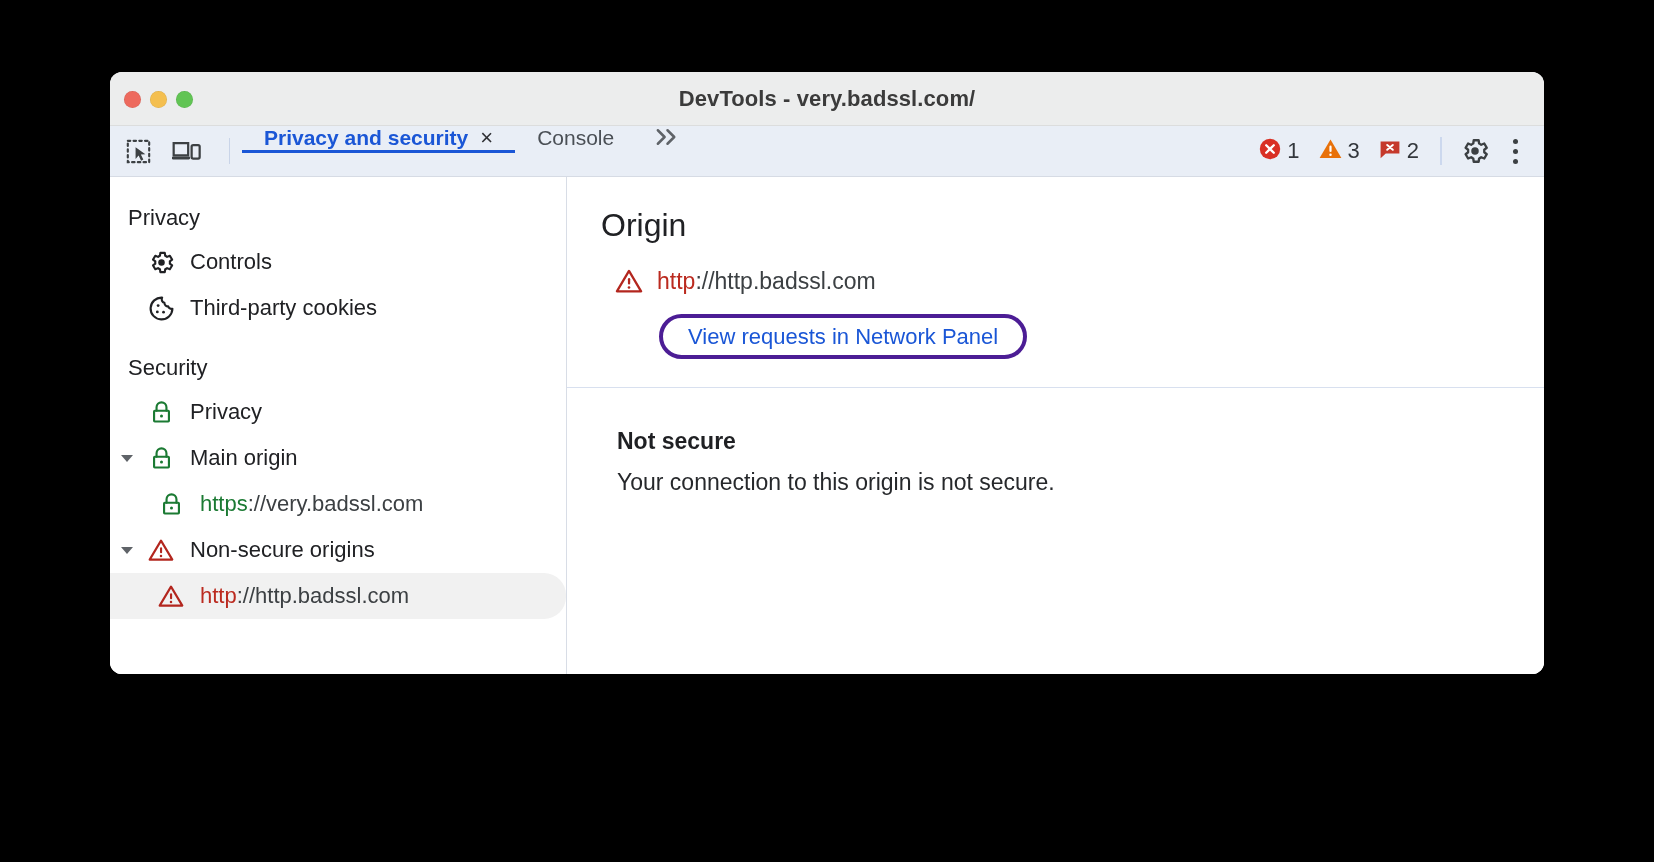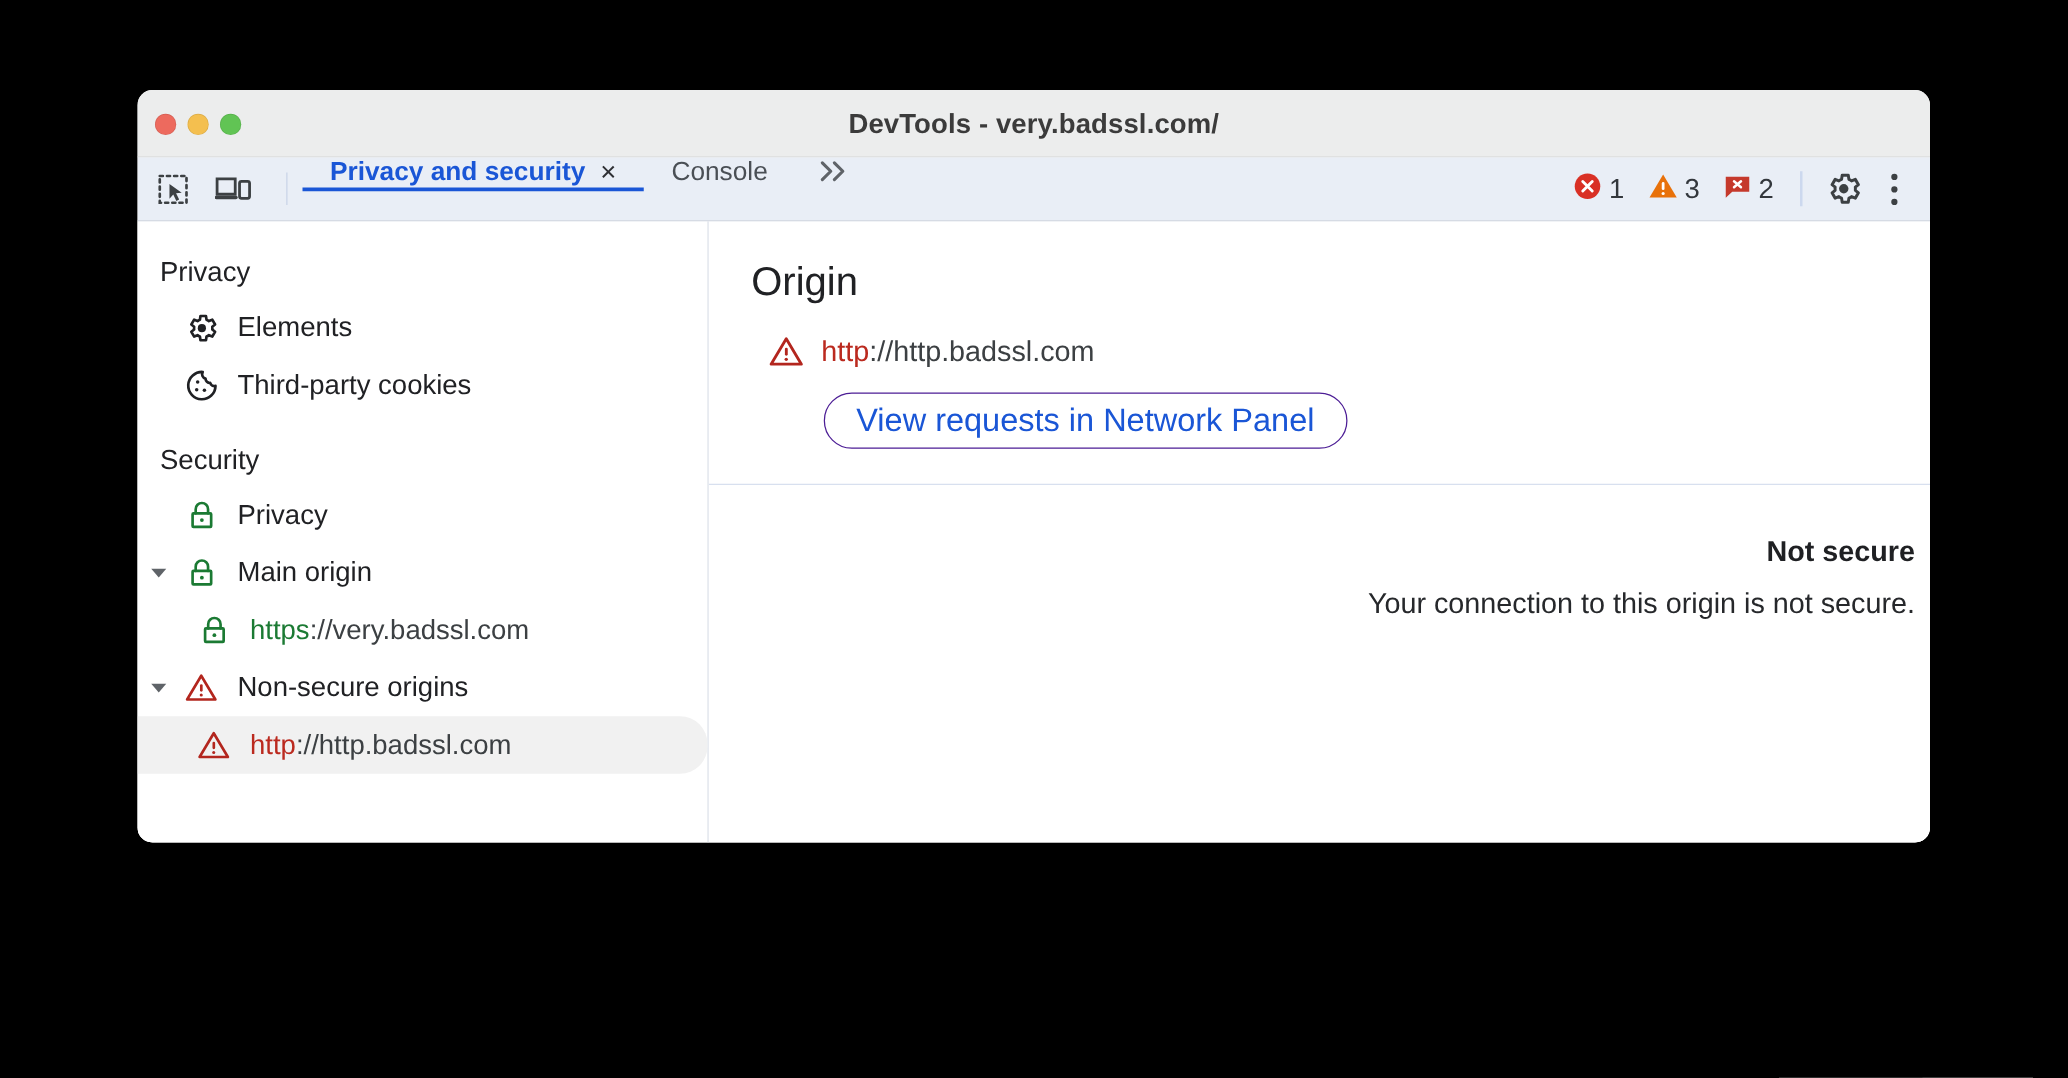--- a/index.html
+++ b/index.html
@@ -252,39 +252,38 @@
   }
   .origin-url-row .ic { width: 56px; }
   .origin-url-text { font-size: 23px; }
 
   .pill-btn {
     display: inline-flex;
     align-items: center;
     justify-content: center;
     height: 45px;
     padding: 0 25px;
-    border: 1px solid #4c1d95;
+    border: 4px solid #4c1d95;
     border-radius: 23px;
     background: #ffffff;
     color: #1a56d6;
-    font-size: 26px;
+    font-size: 22px;
     font-family: "Liberation Sans", sans-serif;
     cursor: pointer;
     margin-left: 2px;
   }
 
   .divider {
     height: 1px;
     background: #d8e0ef;
     width: 100%;
   }
 
   .summary-block {
     padding: 40px 12px 0 50px;
-    text-align: right;
   }
   .summary-title {
     font-size: 23px;
     font-weight: bold;
     color: #1f2023;
     margin-bottom: 14px;
   }
   .summary-text {
     font-size: 23px;
     color: #26282b;
@@ -399,21 +398,21 @@
 
         <div class="section-title">Privacy</div>
 
         <div class="nav-row indent-1">
           <span class="ic">
             <svg width="27" height="27" viewBox="0 0 24 24">
               <path d="M19.4 13.0 a7.6 7.6 0 0 0 0-2.0 l2.0-1.6 -2.0-3.4 -2.4 1.0 a7.6 7.6 0 0 0-1.7-1.0 l-0.4-2.6 -3.9 0 -0.4 2.6 a7.6 7.6 0 0 0-1.7 1.0 l-2.4-1.0 -2.0 3.4 2.0 1.6 a7.6 7.6 0 0 0 0 2.0 l-2.0 1.6 2.0 3.4 2.4-1.0 a7.6 7.6 0 0 0 1.7 1.0 l0.4 2.6 3.9 0 0.4-2.6 a7.6 7.6 0 0 0 1.7-1.0 l2.4 1.0 2.0-3.4 Z" fill="none" stroke="#202124" stroke-width="1.9" stroke-linejoin="round"></path>
               <circle cx="12" cy="12" r="2.9" fill="#202124"></circle>
             </svg>
           </span>
-          <span class="nav-label">Elements</span>
+          <span class="nav-label">Controls</span>
         </div>
 
         <div class="nav-row indent-1">
           <span class="ic">
             <svg width="27" height="27" viewBox="0 0 24 24">
               <path d="M12.6 2.3 a9.7 9.7 0 1 0 9.1 9.9 a3.1 3.1 0 0 1-3.8-2.1 a3.1 3.1 0 0 1-3.3-3.1 a3.2 3.2 0 0 1-2.0-4.7 Z" fill="none" stroke="#202124" stroke-width="1.9" stroke-linejoin="round"></path>
               <circle cx="9.0" cy="9.4" r="1.25" fill="#202124"></circle>
               <circle cx="8.3" cy="15.0" r="1.25" fill="#202124"></circle>
               <circle cx="13.8" cy="15.3" r="1.25" fill="#202124"></circle>
             </svg>

